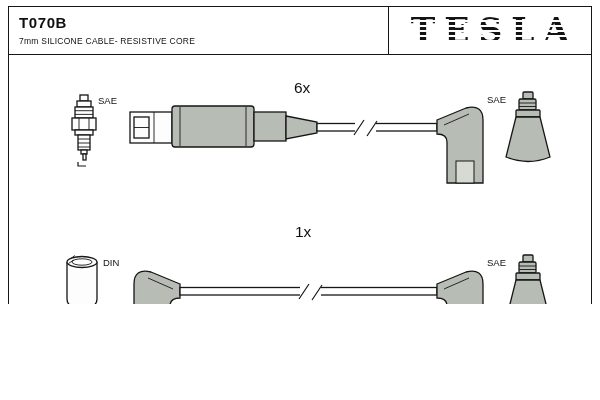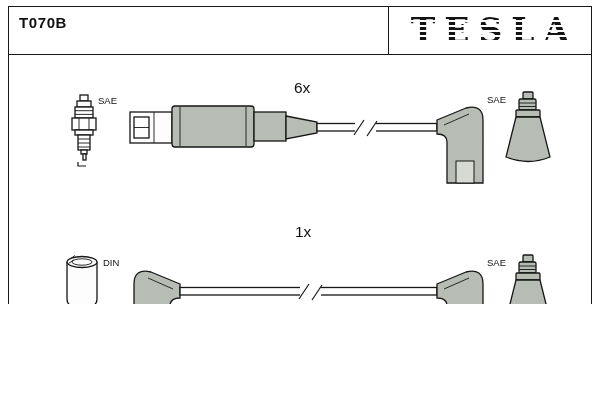--- a/index.html
+++ b/index.html
@@ -32,20 +32,21 @@
 </style>
 </head>
 <body>
 
 <div class="page">
 
   <div class="frame">
     <div class="header">
       <div class="title-block">
         <div class="part-number">T070B</div>
+        <div class="subtitle">7mm SILICONE CABLE- RESISTIVE CORE</div>
       </div>
       <div class="logo-box">
         <span class="logo-text">TESLA</span>
         <div class="logo-stripes"></div>
       </div>
     </div>
   </div>
 
   <svg class="diagram" width="600" height="400" viewBox="0 0 600 400" xmlns="http://www.w3.org/2000/svg" xmlns:xlink="http://www.w3.org/1999/xlink">
 

